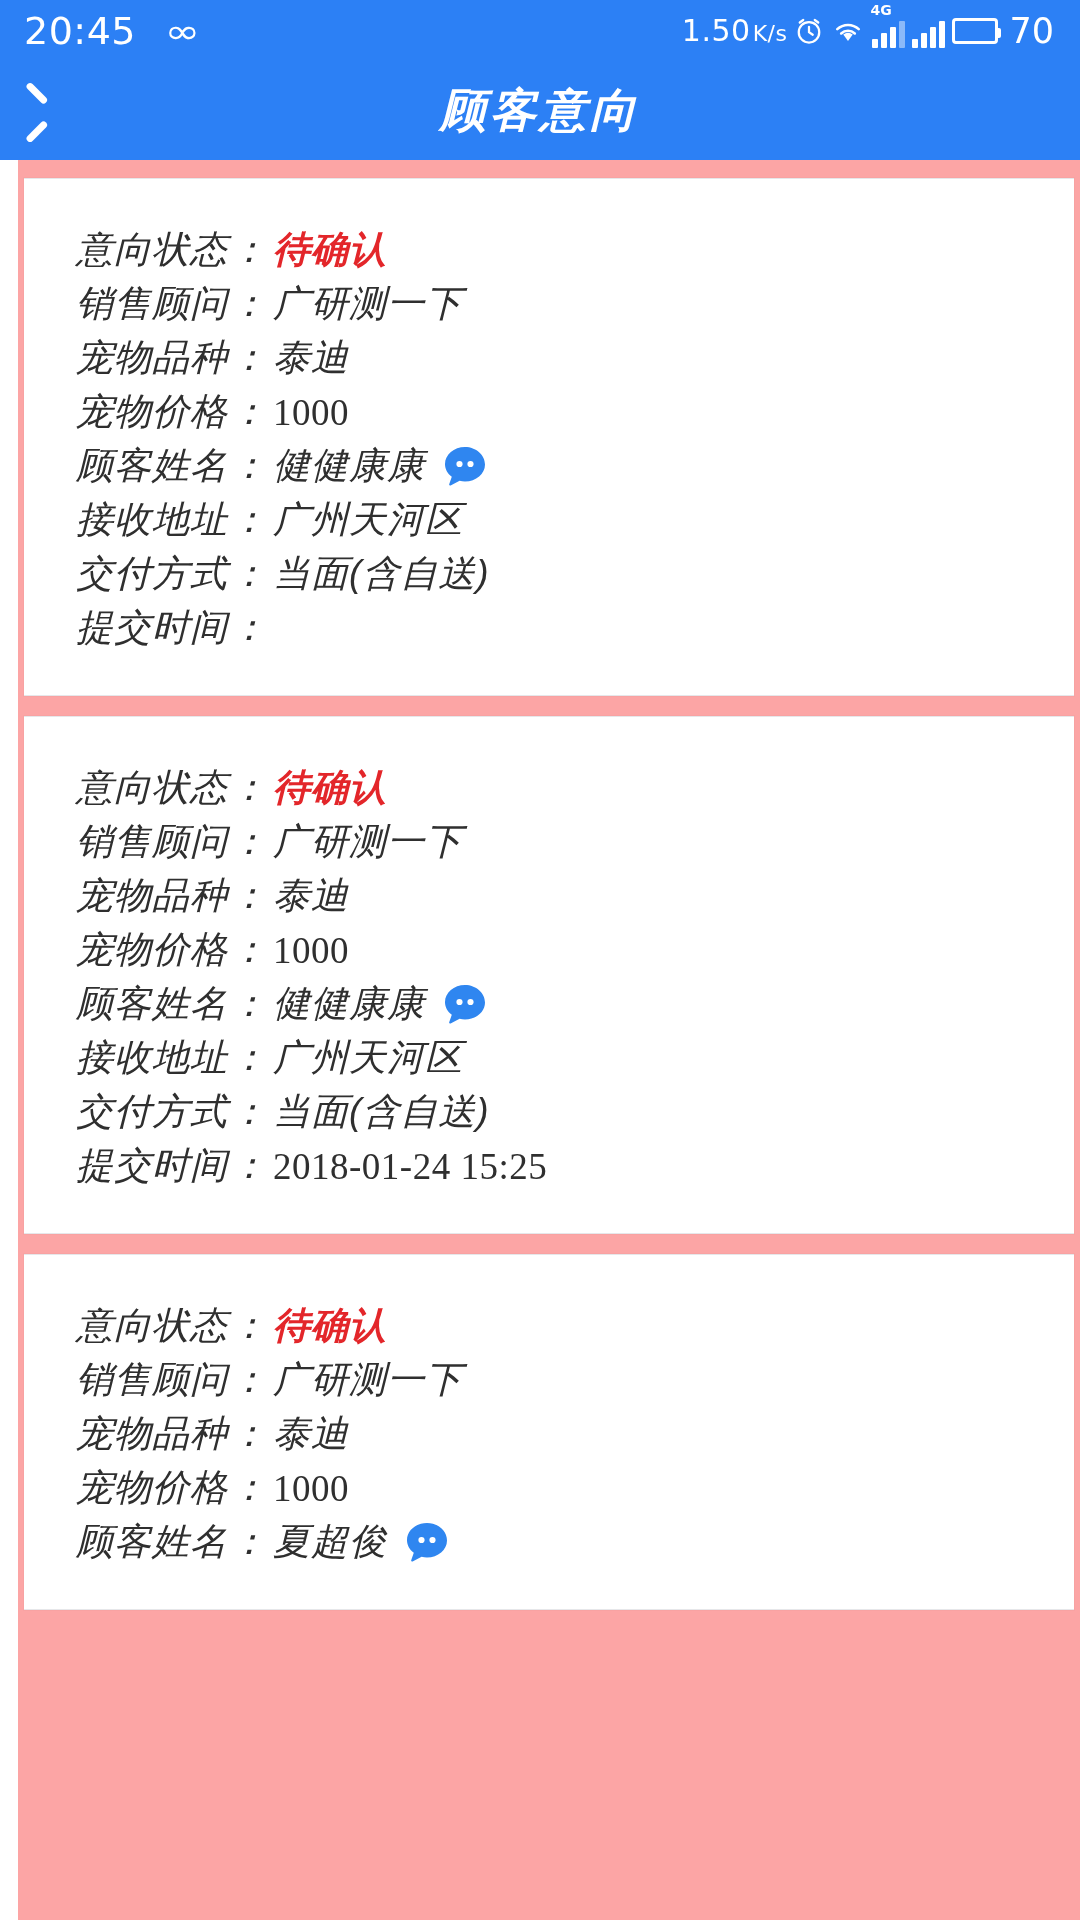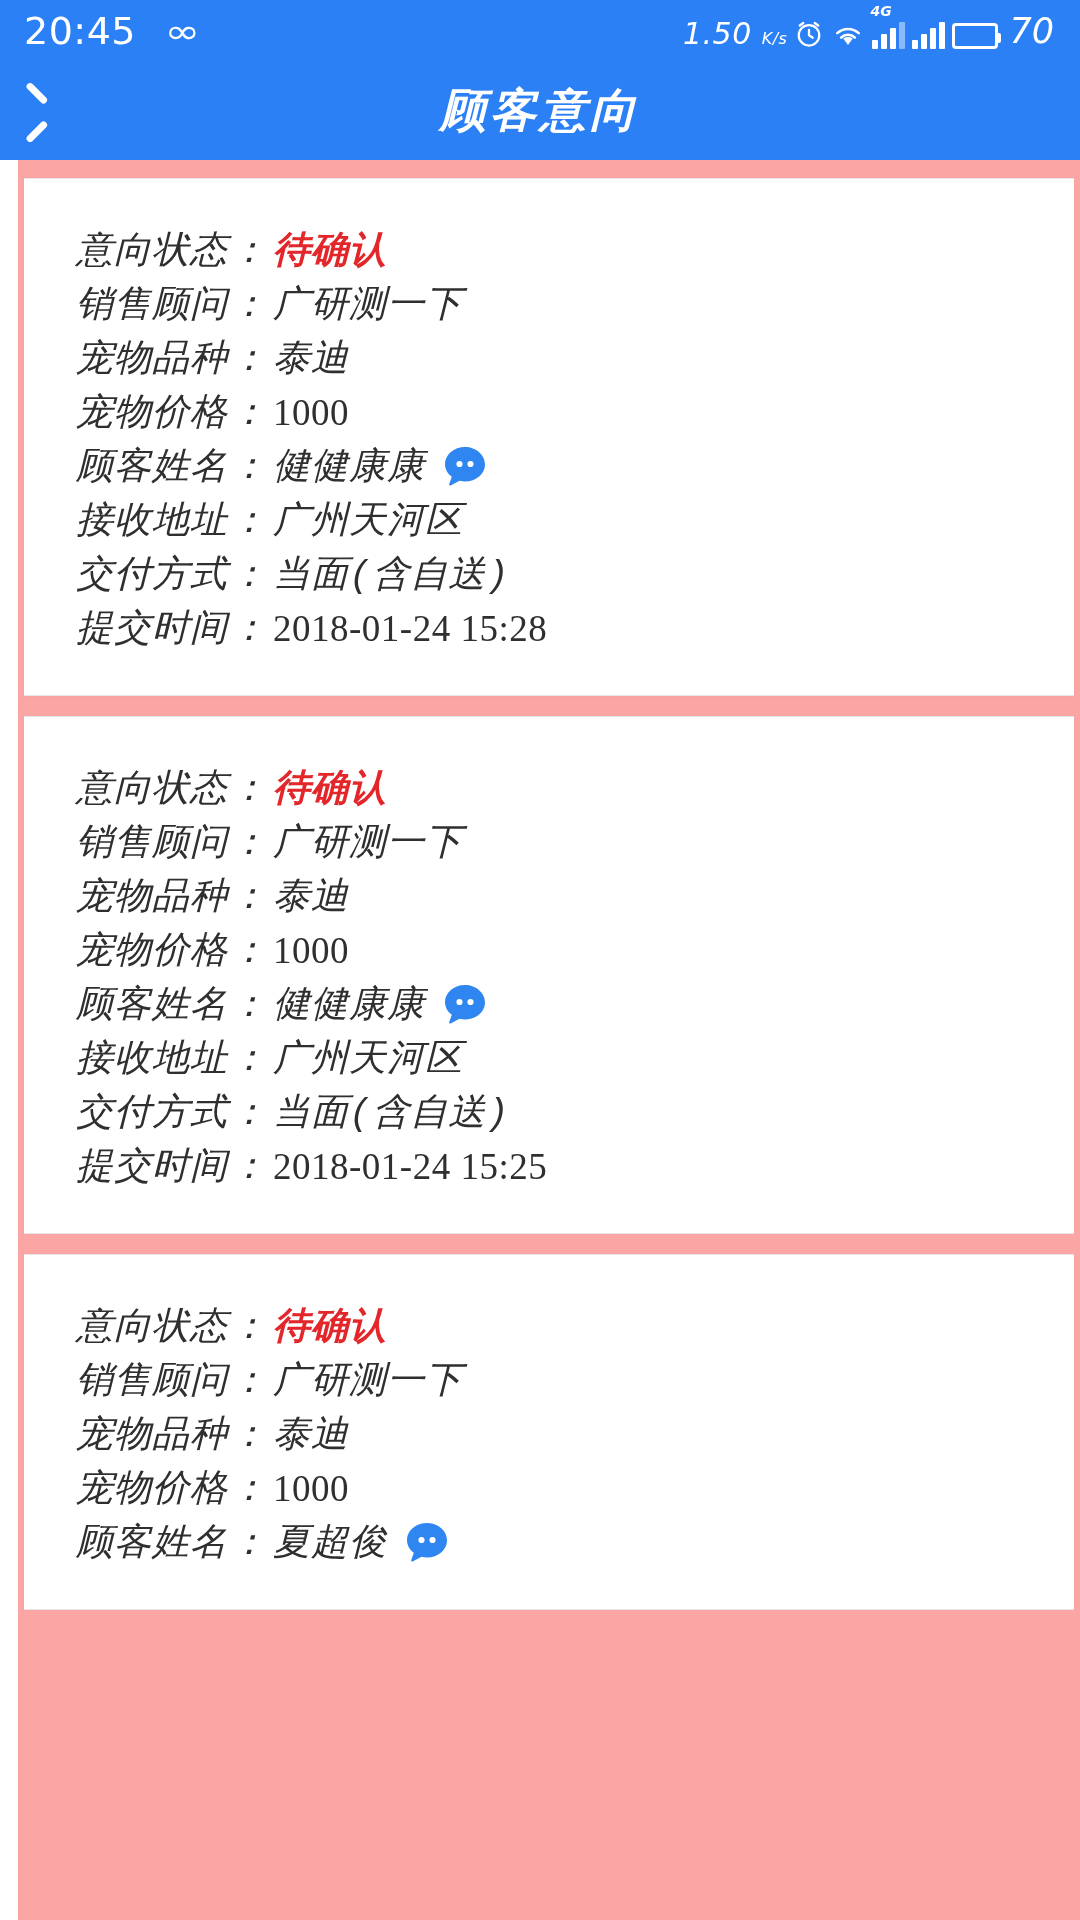--- a/index.html
+++ b/index.html
@@ -38,34 +38,33 @@
   }
   .infinity-icon {
     font-size: 34px;
     line-height: 1;
     letter-spacing: -2px;
     transform: scaleX(1.25);
   }
   .status-right {
     margin-left: auto;
     display: flex;
-    align-items: flex-end;
+    align-items: center;
     gap: 7px;
-    font-style: italic;
   }
   .netspeed {
     font-size: 30px;
     line-height: 1;
     display: flex;
     align-items: baseline;
     letter-spacing: 0.5px;
   }
   .netspeed .unit {
-    font-size: 16px;
-    margin-left: 10px;
+    font-size: 22px;
+    margin-left: 2px;
   }
   .alarm-icon svg, .wifi-icon svg { display: block; }
   .sig {
     display: flex;
     align-items: flex-end;
     gap: 3px;
     height: 28px;
     position: relative;
   }
   .sig i {
@@ -198,21 +197,21 @@
   .colon {
     font-size: 37px;
     color: #2f2f2f;
     font-family: "DejaVu Serif", serif;
     font-style: italic;
     margin: 0 6px 0 2px;
   }
   .value {
     font-size: 37px;
     color: #2f2f2f;
-    font-family: Liberation Mono, monospace;
+    font-family: Liberation Sans, sans-serif;
     font-style: italic;
     letter-spacing: 1px;
     white-space: nowrap;
   }
   .value.status-pending {
     color: var(--status-color, #e3262a);
     font-weight: bold;
   }
   .value.mono {
     font-family: Liberation Serif, serif;
@@ -323,21 +322,20 @@
       <span class="value">广州天河区</span>
     </div>
     <div class="row">
       <span class="label">交付方式</span>
       <span class="colon">：</span>
       <span class="value">当面(含自送)</span>
     </div>
     <div class="row">
       <span class="label">提交时间</span>
       <span class="colon">：</span>
-      <span class="value mono">2018-01-24 15:28</span>
     </div>
   </div>
 
   <div class="card">
     <div class="row">
       <span class="label">意向状态</span>
       <span class="colon">：</span>
       <span class="value status-pending">待确认</span>
     </div>
     <div class="row">

